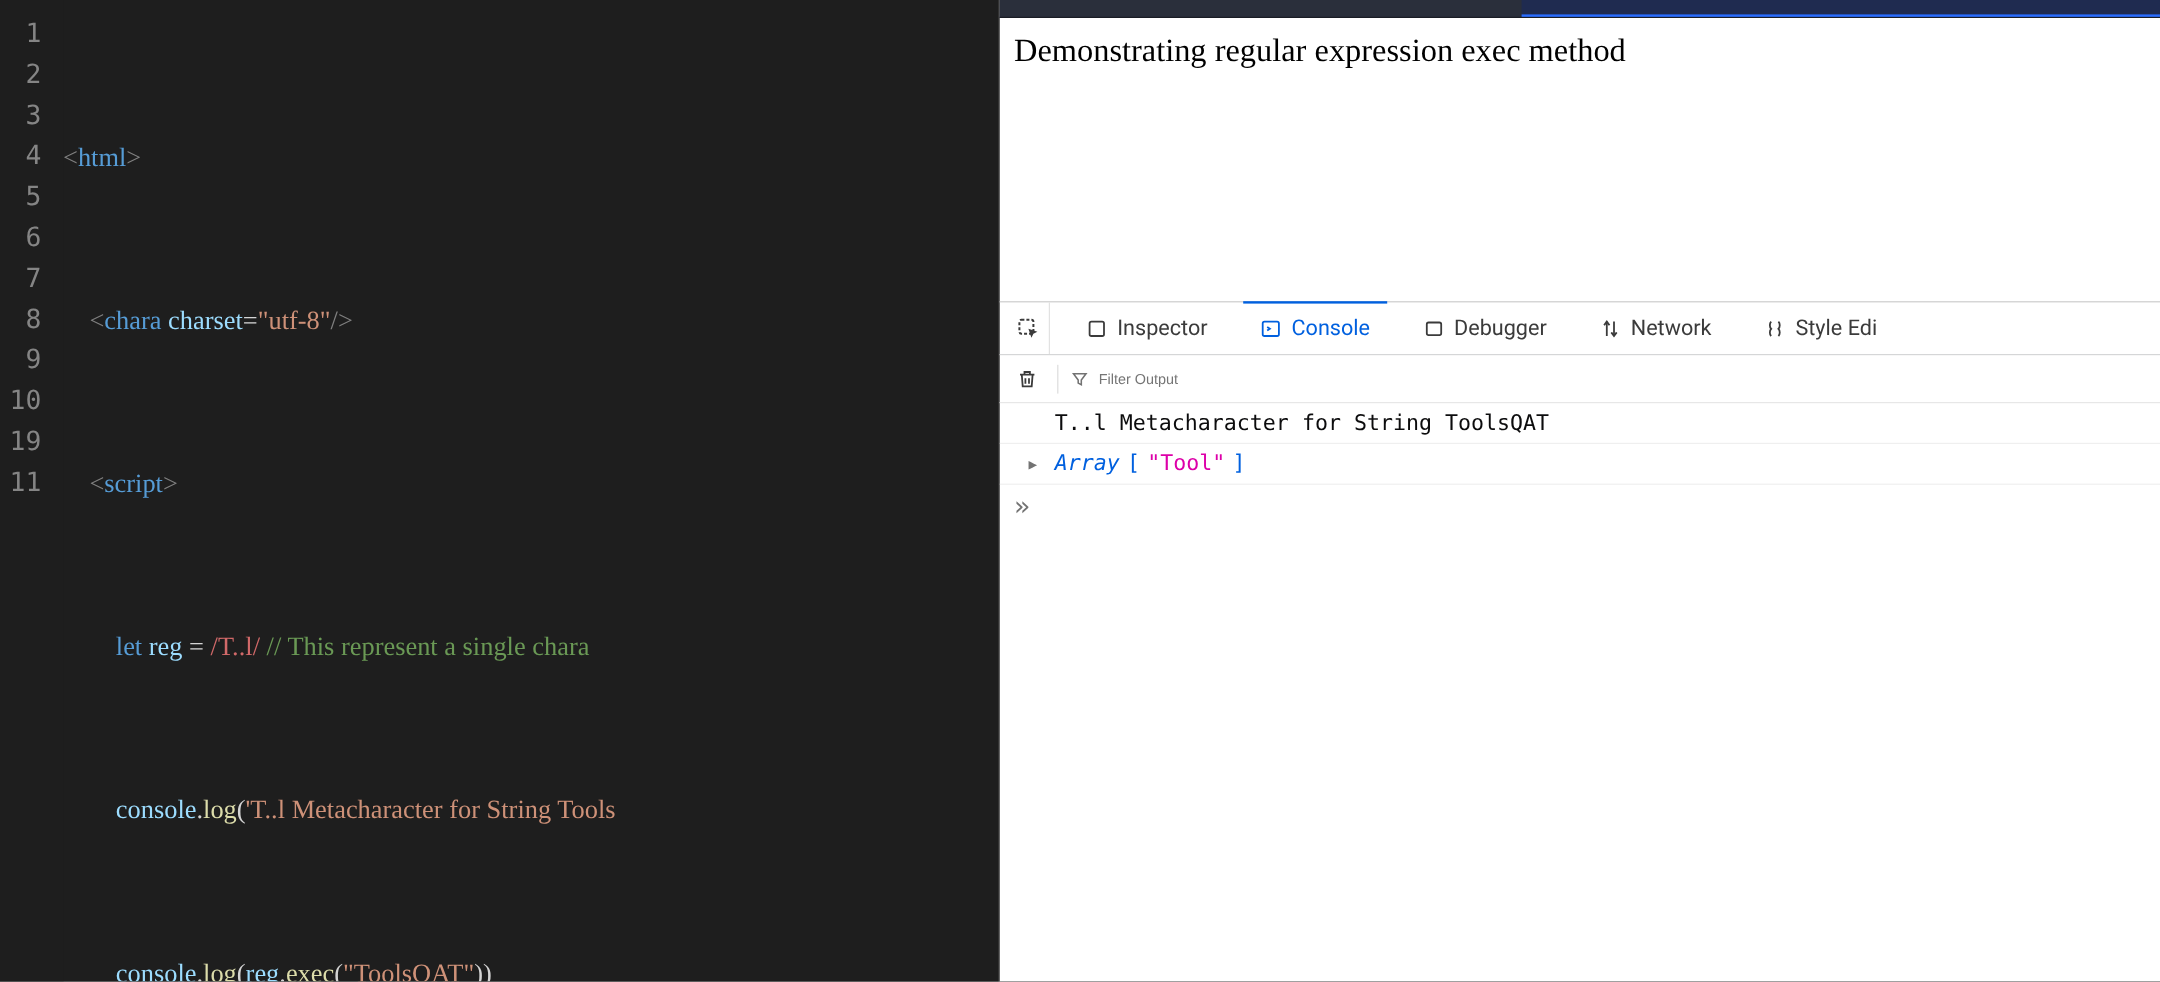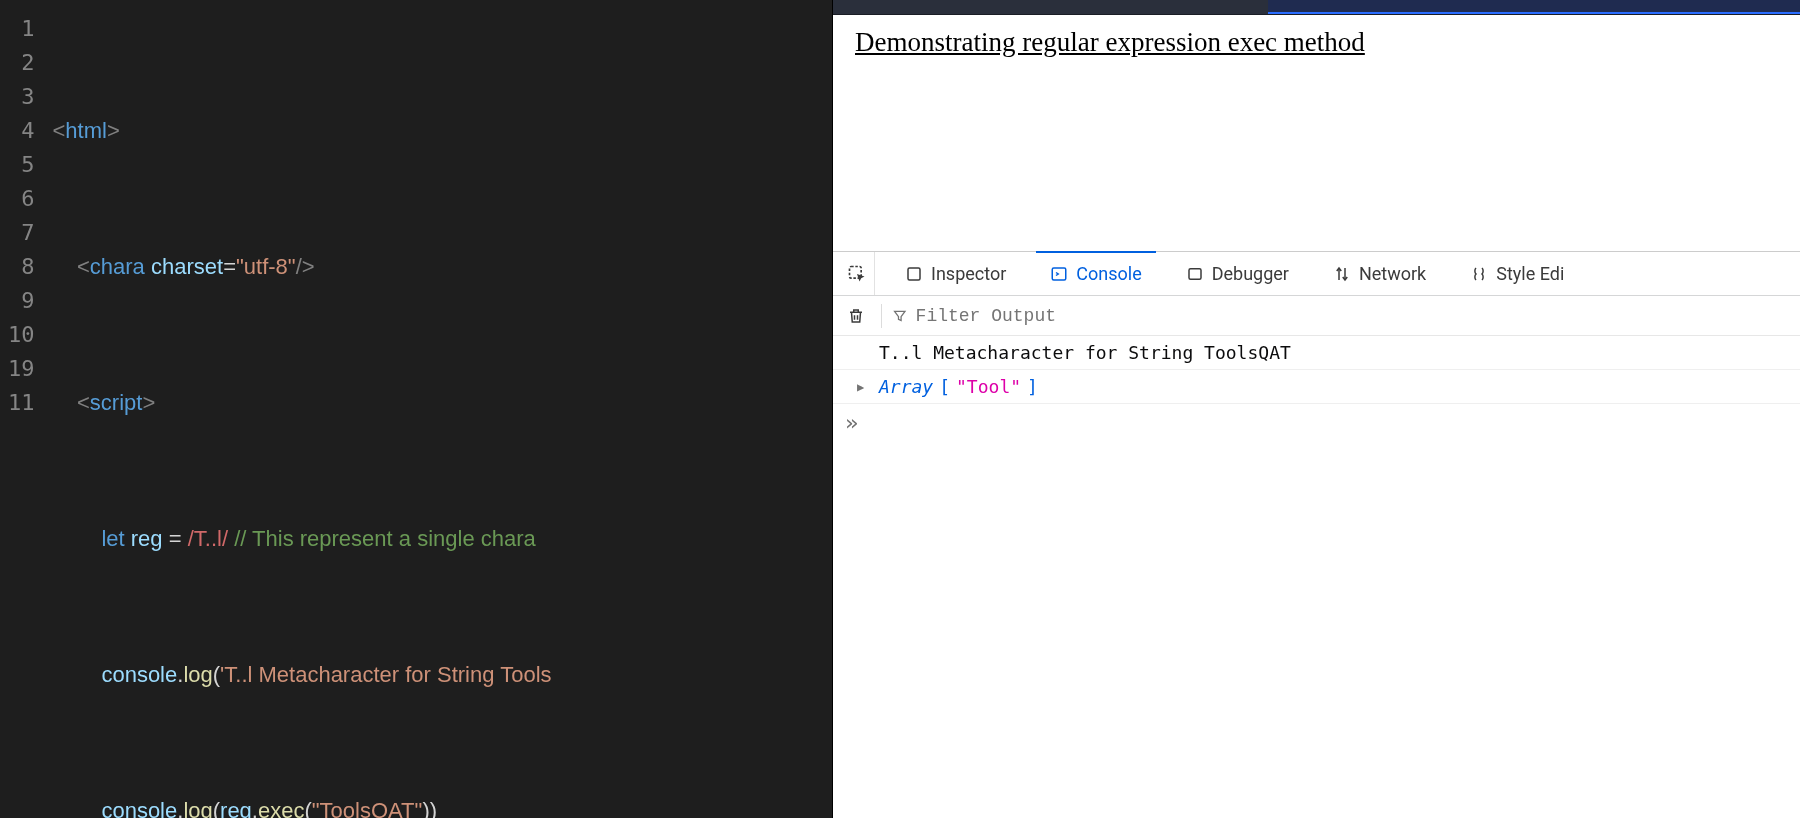--- a/index.html
+++ b/index.html
@@ -27,21 +27,21 @@
     color: #858585;
     text-align: right;
     padding: 12px 18px 0 8px;
     user-select: none;
     font-size: 22px;
   }
   .gutter div { height: 34px; }
   .code {
     padding: 12px 0 0 0;
     white-space: pre;
-    font-family: Liberation Sans, sans-serif;
+    font-family: Liberation Serif, serif;
     position: relative;
   }
   .code .line { height: 34px; }
   .indent-guide {
     display: inline-block;
     border-left: 1px solid #3a3a3a;
     width: 1px;
     margin-right: -1px;
   }
   
@@ -78,27 +78,26 @@
     justify-content: flex-end;
   }
   .url-strip {
     height: 14px;
     width: 55%;
     background: #1f2b50;
     border-bottom: 2px solid #2a6dff;
     margin-left: auto;
   }
   .page-content {
-    padding: 12px 22px;
+    padding: 12px 12px;
     font-family: "Times New Roman", Times, serif;
     font-size: 27px;
     color: #000;
     height: 237px;
     border-bottom: 1px solid #ccc;
-    text-decoration: underline;
   }
 
   
   .devtools {
     flex: 1;
     display: flex;
     flex-direction: column;
     font-family: -apple-system, BlinkMacSystemFont, "Segoe UI", Roboto, sans-serif;
     font-size: 18px;
     color: #0c0c0d;
@@ -154,25 +153,24 @@
   .console-toolbar .divider {
     width: 1px; height: 24px; background: #dcdcdc;
   }
   .console-toolbar .filter-wrap {
     display: flex; align-items: center; gap: 8px;
     flex: 1;
   }
   .console-toolbar .filter-wrap svg { width: 16px; height: 16px; color: #737373; }
   .console-toolbar input {
     border: none; outline: none;
-    font-size: 18px;
+    font-size: 12px;
     color: #0f766e;
     width: 100%;
     background: transparent;
-    font-family: Liberation Mono, monospace;
   }
 
   
   .console-output {
     font-family: ui-monospace, "SF Mono", Menlo, Consolas, monospace;
     font-size: 18px;
     flex: 1;
     overflow: auto;
   }
   .console-row {

